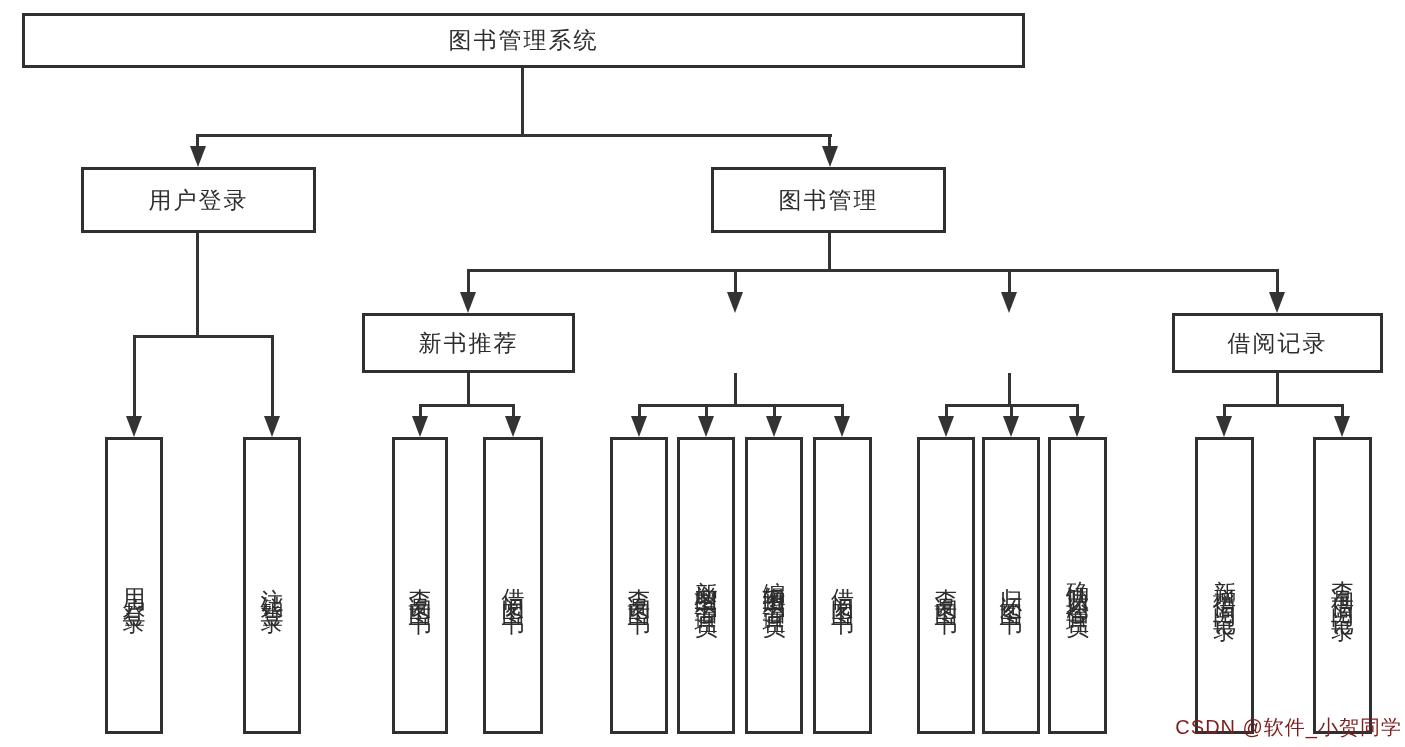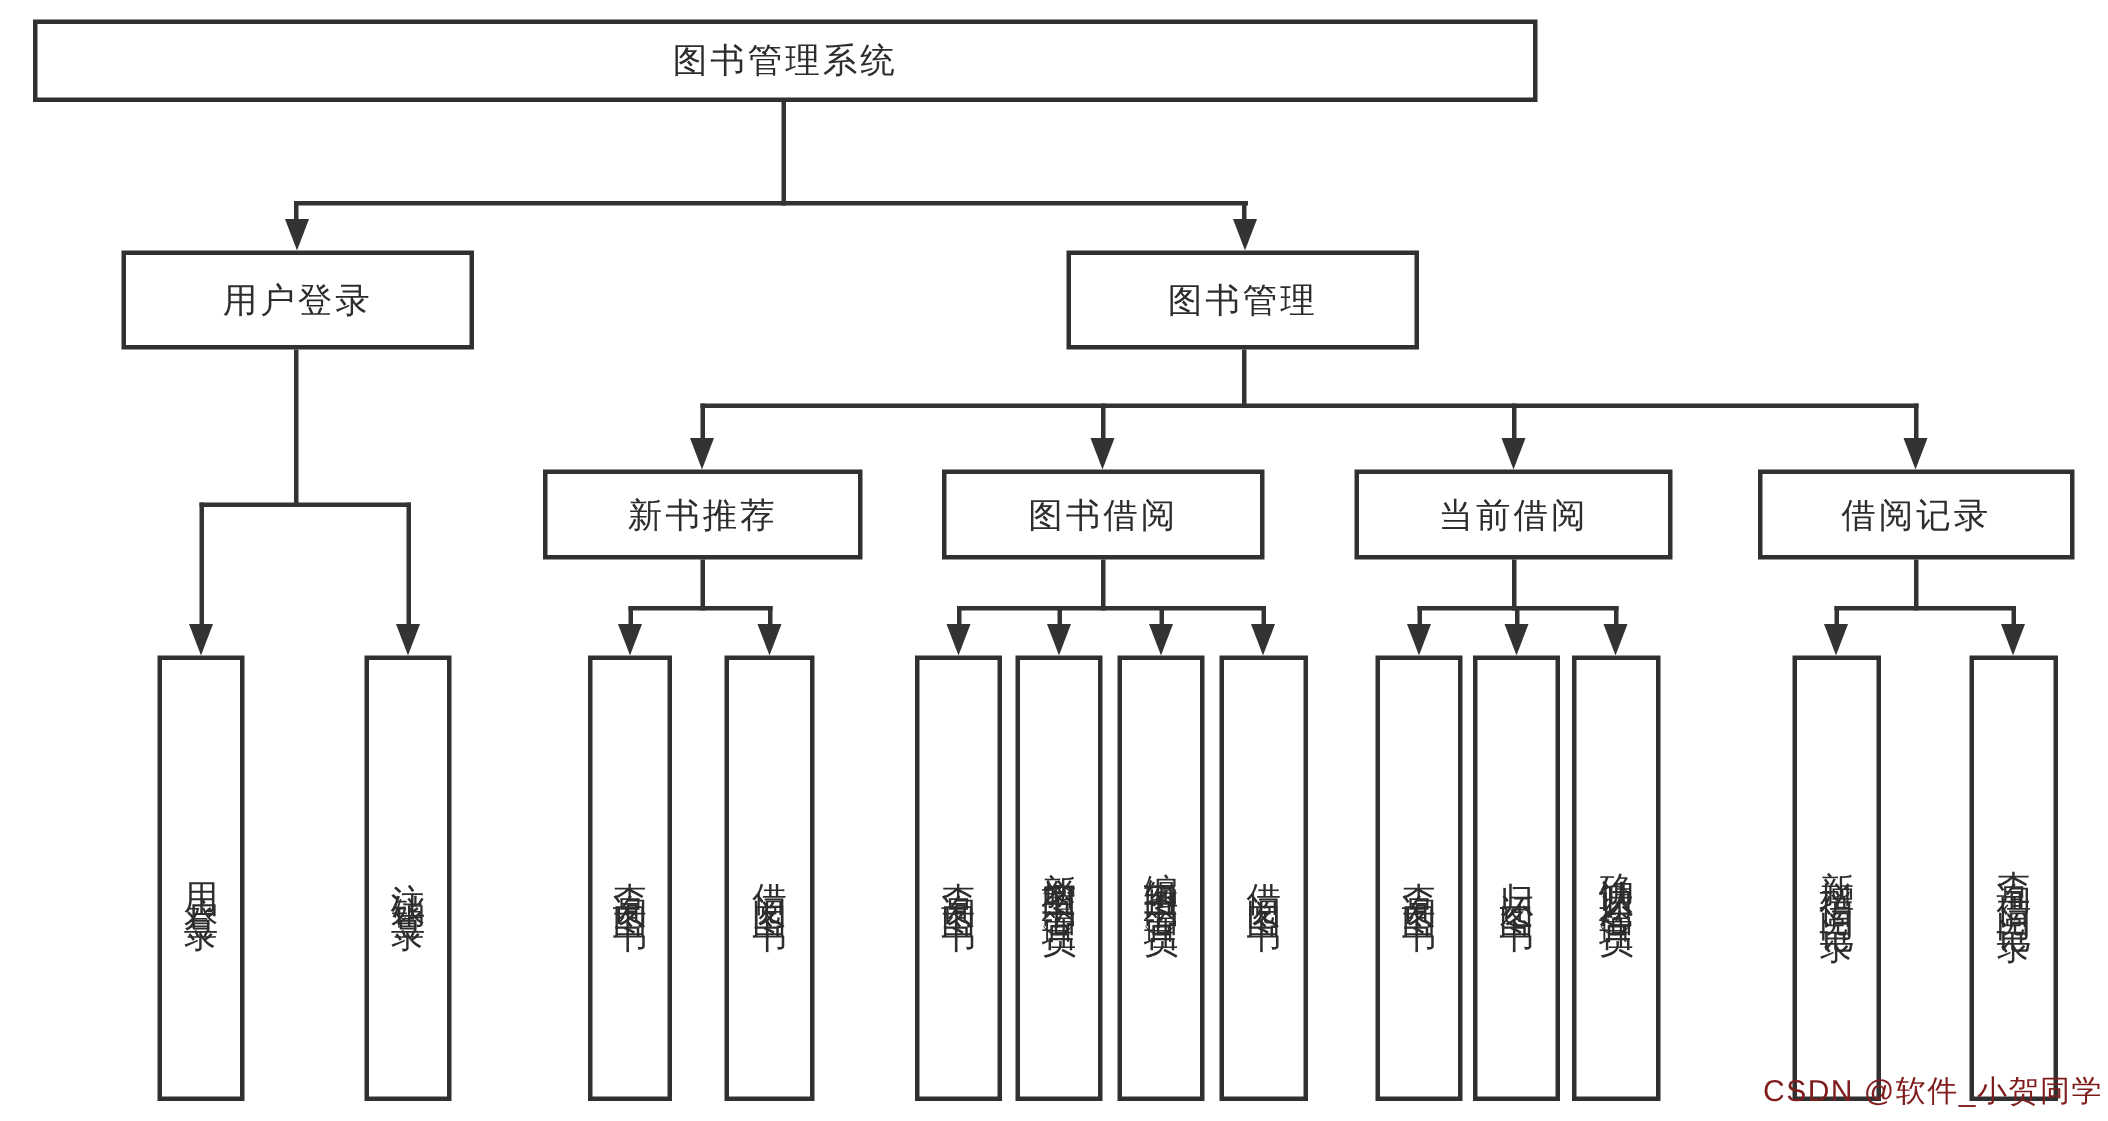--- a/index.html
+++ b/index.html
@@ -66,26 +66,20 @@
   <div class="arrow" style="left:460px;top:292px;"></div>
   <div class="vline" style="left:734px;top:269px;height:25px;"></div>
   <div class="arrow" style="left:727px;top:292px;"></div>
   <div class="vline" style="left:1008px;top:269px;height:25px;"></div>
   <div class="arrow" style="left:1001px;top:292px;"></div>
   <div class="vline" style="left:1276px;top:269px;height:25px;"></div>
   <div class="arrow" style="left:1269px;top:292px;"></div>
 
   <div class="box" style="left:362px;top:313px;width:213px;height:60px;">
     <span class="hlabel">新书推荐</span>
-  </div>
-  <div class="box" style="left:628px;top:313px;width:215px;height:60px;">
-    <span class="hlabel">图书借阅</span>
-  </div>
-  <div class="box" style="left:903px;top:313px;width:212px;height:60px;">
-    <span class="hlabel">当前借阅</span>
   </div>
   <div class="box" style="left:1172px;top:313px;width:211px;height:60px;">
     <span class="hlabel">借阅记录</span>
   </div>
 
   <div class="vline" style="left:467px;top:373px;height:34px;"></div>
   <div class="hline" style="left:419px;top:404px;width:96px;"></div>
   <div class="vline" style="left:419px;top:404px;height:14px;"></div>
   <div class="arrow" style="left:412px;top:416px;"></div>
   <div class="vline" style="left:512px;top:404px;height:14px;"></div>

